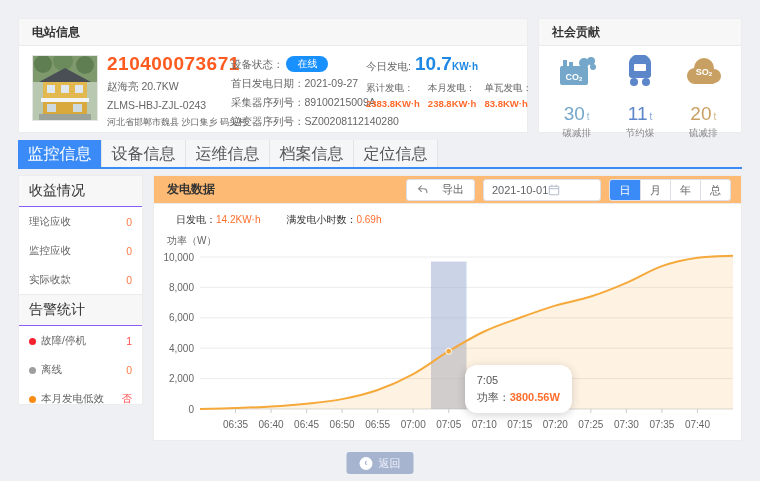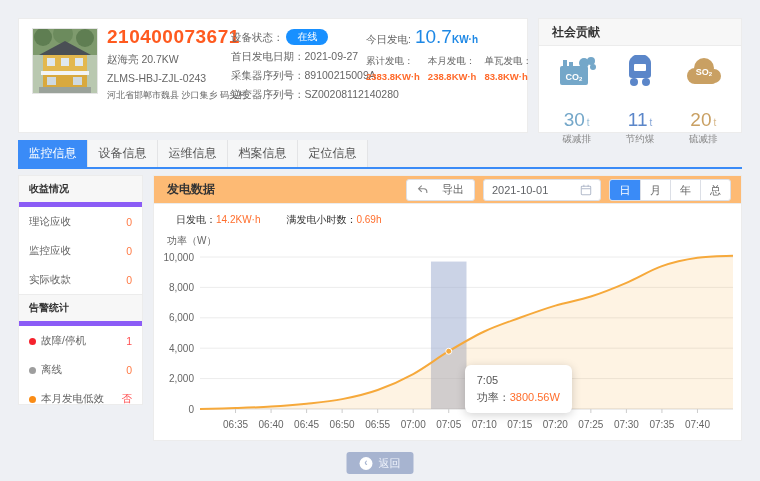--- a/index.html
+++ b/index.html
@@ -18,89 +18,90 @@
   .sid{font-size:19px;font-weight:bold;color:#ff5a1f;letter-spacing:.5px}
   .ln{color:#666;font-size:10.5px;margin-top:5px;white-space:nowrap}
   .ln.addr{font-size:9px}
   .col2{position:absolute;left:212px;top:9px;width:137px;font-size:10.5px;color:#666}
   .col2 .r{height:19px;line-height:19px;white-space:nowrap}
   .badge{display:inline-block;background:#1890ff;color:#fff;border-radius:9px;padding:0 11px;height:16px;
          line-height:16px;font-size:10px;vertical-align:1px}
   .col3{position:absolute;left:347px;top:7px;width:160px}
   .today{white-space:nowrap}
   .today .lbl{font-size:10.5px;color:#666}
-  .today .big{font-size:19px;font-weight:normal;color:#1e88e5;margin-left:4px}
+  .today .big{font-size:19px;font-weight:bold;color:#1e88e5;margin-left:4px}
   .today .unit{font-size:10px;font-weight:bold;color:#1e88e5}
   .util{margin-top:3px;font-size:10.5px;color:#666;white-space:nowrap}
   .util .v{color:#1e88e5}
   .mini-stats{display:flex;margin-top:7px}
   .mini{margin-right:8px}
   .mini .l{font-size:9.5px;color:#666;white-space:nowrap}
   .mini .v{font-size:9.5px;font-weight:bold;color:#ff6a2b;margin-top:3px;white-space:nowrap}
 
   
   #social{left:538px;top:18px;width:204px;height:115px}
   .soc-bd{display:flex;justify-content:space-around;padding:9px 6px 0}
   .soc-item{text-align:center;width:58px}
-  .soc-val{font-size:19px;margin-top:19px;white-space:nowrap}
+  .soc-val{font-size:19px;margin-top:13px;white-space:nowrap}
   .soc-unit{font-size:10px;opacity:.75;margin-left:2px}
   .soc-lbl{font-size:9.5px;color:#888;margin-top:2px}
 
   
   #tabs{position:absolute;left:18px;top:140px;width:724px;height:29px;border-bottom:2px solid #3a8bf7;display:flex}
-  .tab{width:70px;height:27px;line-height:27px;text-align:center;background:#f5f6f7;
-       border-right:1px solid #e3e4e6;color:#555;font-size:12px;cursor:pointer}
+  .tab{width:84px;height:27px;line-height:27px;text-align:center;background:#f5f6f7;
+       border-right:1px solid #e3e4e6;color:#555;font-size:16px;cursor:pointer}
   .tab.active{background:#3a8bf7;color:#fff}
 
   
   #left{left:18px;top:175px;width:125px;height:230px}
-  .sec-hd{background:#f7f7f7;border-bottom:5px solid #8b5cf6;padding:6px 10px;font-weight:bold;font-size:10px}
+  .sec-hd{background:#f7f7f7;border-bottom:1px solid #8b5cf6;padding:6px 10px;font-weight:normal;font-size:14px}
   .sec-hd.second{border-top:1px solid #ececec}
   .row{display:flex;justify-content:space-between;align-items:center;padding:8px 10px 7px;font-size:10.5px;color:#666}
   .row .val{color:#ff7a45}
   .row .val.strong{color:#ff4d4f}
   .dot{width:7px;height:7px;border-radius:50%;display:inline-block;margin-right:5px;flex:0 0 auto}
   .row .lab{display:flex;align-items:center;white-space:nowrap}
 
   
   #chartp{left:153px;top:175px;width:589px;height:266px}
   .chart-hd{height:28px;background:#fdba74;border-bottom:1px solid #ececec;display:flex;align-items:center;
             justify-content:space-between;padding:0 10px 0 13px}
   .chart-hd .title{font-weight:bold;font-size:12px}
   .toolbar{display:flex;align-items:center;gap:8px}
   .btn-export{display:flex;align-items:center;gap:14px;background:#fff;border:1px solid #dcdfe6;border-radius:3px;
               height:22px;padding:0 10px;font-size:11px;color:#666;cursor:pointer}
-  .date-input{display:flex;align-items:center;justify-content:space-between;width:118px;height:22px;
+  .date-input{display:flex;align-items:center;justify-content:flex-start;width:118px;height:22px;
               border:1px solid #dcdfe6;border-radius:3px;background:#fff;padding:0 8px;font-size:11px;color:#606266;cursor:pointer}
   .periods{display:flex;border:1px solid #dcdfe6;border-radius:3px;overflow:hidden;height:22px;background:#fff}
   .period{width:30px;line-height:20px;text-align:center;font-size:11px;color:#666;border-left:1px solid #dcdfe6;cursor:pointer}
   .period:first-child{border-left:none}
   .period.active{background:#3a8bf7;color:#fff}
   .chart-stats{padding:9px 22px 0;font-size:10px;color:#333;white-space:nowrap}
   .chart-stats .ov{color:#ff6e2d}
   .chart-stats .gap{display:inline-block;width:26px}
   .ylabel{padding:7px 0 0 13px;font-size:10px;color:#666}
   .chart-wrap{position:relative;margin-top:1px}
   #chart-svg{display:block;margin-left:6px}
-  .tooltip{position:absolute;background:#fff;border-radius:6px;box-shadow:0 2px 10px rgba(0,0,0,.18);
+  .tooltip{position:absolute;background:#fff;border-radius:12px;box-shadow:0 2px 10px rgba(0,0,0,.18);
            padding:7px 12px;font-size:11px;color:#555;line-height:17px;white-space:nowrap;pointer-events:none}
-  .tooltip .tt-val{color:#ff6e2d;font-weight:normal}
+  .tooltip .tt-val{color:#ff6e2d;font-weight:bold}
 
   
   #back{position:absolute;left:50%;top:452px;transform:translateX(-50%);display:flex;align-items:center;gap:6px;
         background:#a7b4d0;border:none;border-radius:3px;height:22px;padding:0 13px;color:#edf1fa;font-size:11px;cursor:pointer}
   .back-circle{width:13px;height:13px;border-radius:50%;background:#fff;color:#a7b4d0;font-weight:bold;
                font-size:10px;line-height:12px;text-align:center}
 </style>
 </head>
 <body>
 
 <div class="page">
 
   <section class="panel" id="station">
+    <div class="panel-hd">电站信息</div>
     <div class="panel-bd">
       <div class="photo">
         <svg width="64" height="64" viewBox="0 0 64 64">
           <rect width="64" height="64" fill="#b9c8b0"></rect>
           <rect y="0" width="64" height="26" fill="#7e9a6d"></rect>
           <circle cx="10" cy="8" r="9" fill="#5f7e52"></circle>
             <circle cx="30" cy="5" r="10" fill="#6c8b5d"></circle>
             <circle cx="52" cy="9" r="9" fill="#5f7e52"></circle>
           <polygon points="6,26 32,12 58,26" fill="#4a4f55"></polygon>
           <rect x="10" y="26" width="44" height="16" fill="#e3b84f"></rect>

